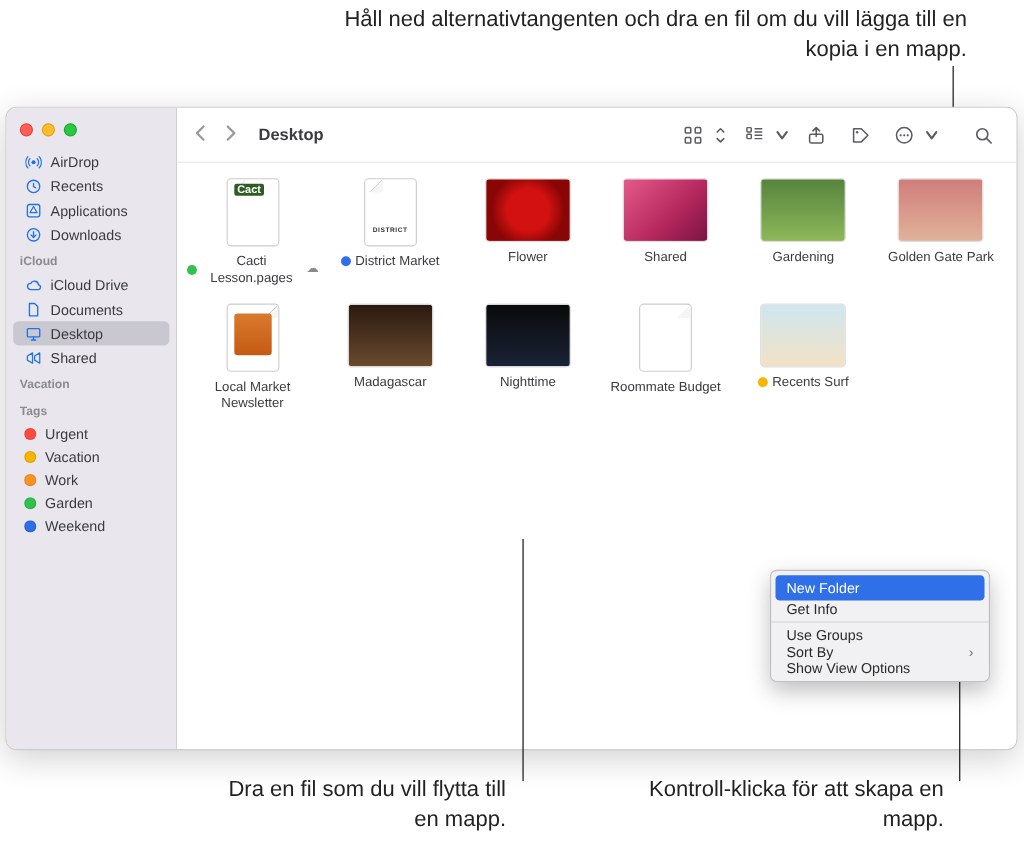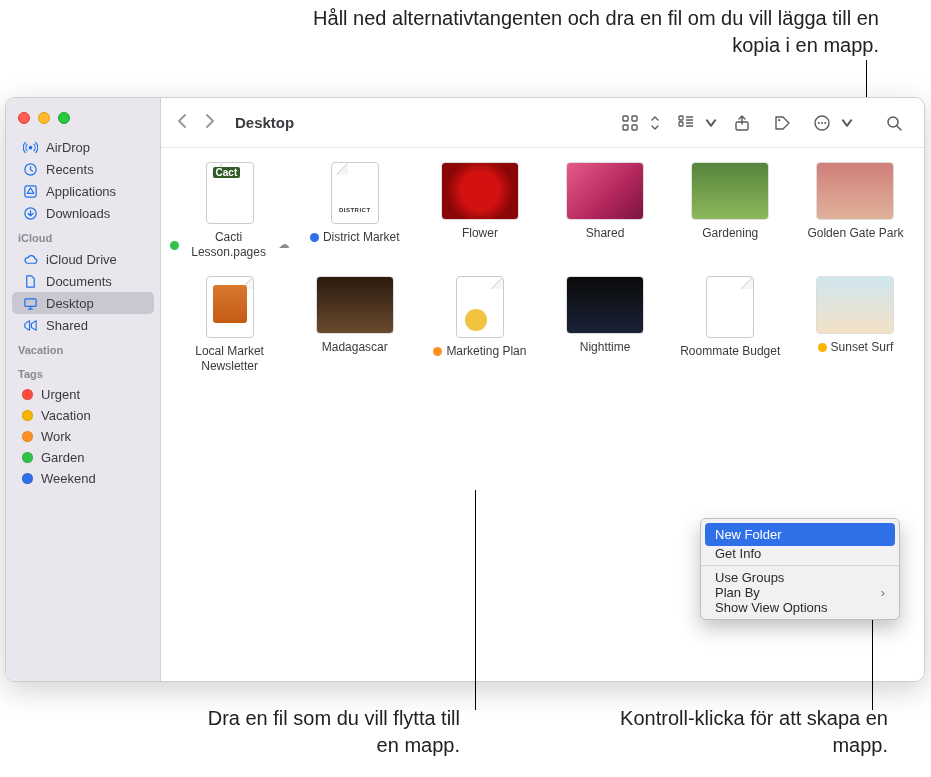--- a/index.html
+++ b/index.html
@@ -504,71 +504,64 @@
               <span>Local Market Newsletter</span>
             </div>
           </div>
           <div class="file">
             <div class="thumb art-mada"></div>
             <div class="filelabel">
               <span>Madagascar</span>
             </div>
           </div>
           <div class="file">
-            <div class="thumb doc fold-corner art-marketing"></div>
-            <div class="filelabel">
-              <span class="mini-dot" style="background: rgb(255, 146, 35);"></span>
-              <span>Marketing Plan</span>
-            </div>
-          </div>
-          <div class="file">
             <div class="thumb art-night"></div>
             <div class="filelabel">
               <span>Nighttime</span>
             </div>
           </div>
           <div class="file">
             <div class="thumb doc fold-corner art-sheet"></div>
             <div class="filelabel">
               <span>Roommate Budget</span>
             </div>
           </div>
           <div class="file">
             <div class="thumb art-surf"></div>
             <div class="filelabel">
               <span class="mini-dot" style="background: rgb(247, 181, 0);"></span>
-              <span>Sunset Surf</span>
+              <span>Recents Surf</span>
             </div>
           </div>
         </div>
 
       <div class="ctx-menu" id="ctx-menu">
           <div class="ctx-item highlight">
             <span>New Folder</span>
           </div>
           <div class="ctx-item">
             <span>Get Info</span>
           </div>
           <div class="ctx-sep"></div>
           <div class="ctx-item">
             <span>Use Groups</span>
           </div>
           <div class="ctx-item">
-            <span>Plan By</span>
+            <span>Sort By</span>
             <span class="chev">›</span>
           </div>
           <div class="ctx-item">
             <span>Show View Options</span>
           </div>
         </div>
     </div>
   </div>
 </div>
 
 <div class="callout" style="bottom:18px; left:200px; width:260px;">
   <span>Dra en fil som du vill flytta till en mapp.</span>
 </div>
 <div class="callout-line" style="top:490px; left:475px; height:220px;"></div>
 
-<div class="callout" style="bottom:18px; right:43px; width:310px;">
+<div class="callout" style="bottom:18px; right:73px; width:310px;">
   <span>Kontroll-klicka för att skapa en mapp.</span>
 </div>
 <div class="callout-line" style="top:620px; left:872px; height:90px;"></div>
 
 </body></html>

